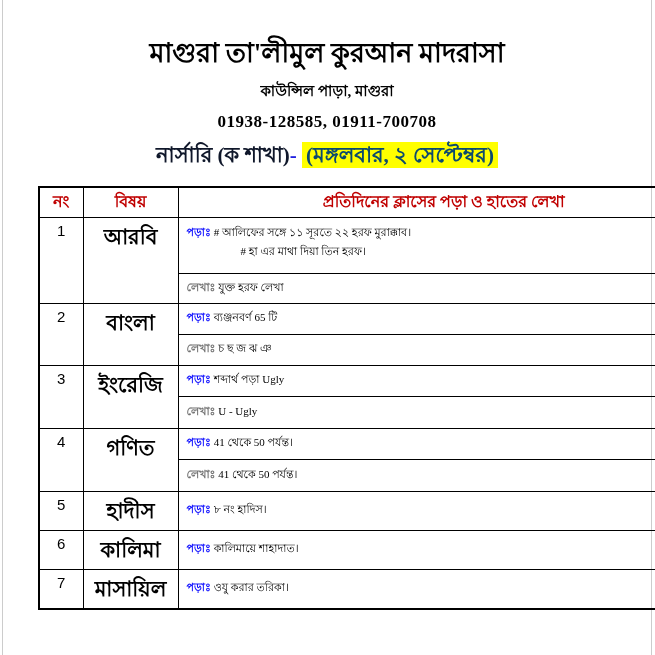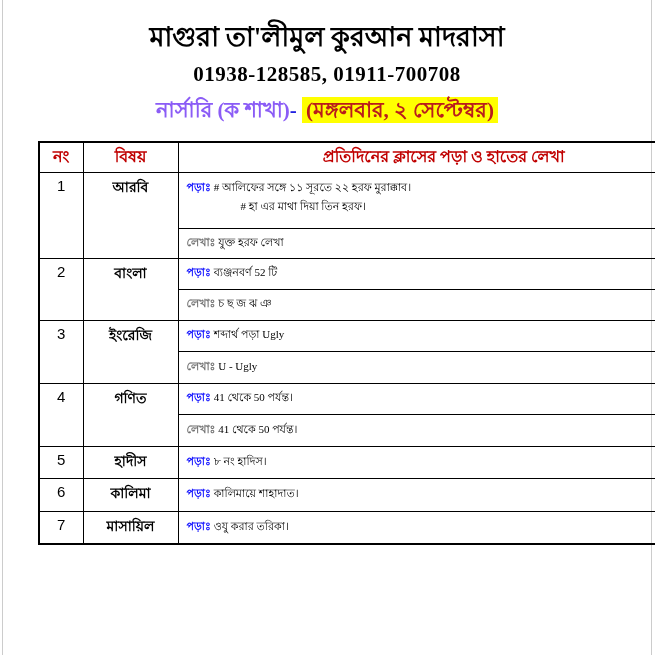--- a/index.html
+++ b/index.html
@@ -8,38 +8,38 @@
     width: 655px; height: 655px;
     font-family: "Liberation Serif", "DejaVu Serif", serif;
     position: relative; overflow: hidden;
   }
   .page {
     position: absolute; left: 2px; top: 0; width: 650px; height: 655px;
     background: #ffffff;
     border-left: 1px solid #cccccc;
     border-right: 1px solid #cccccc;
   }
-  .header { text-align: center; padding-top: 20px; font-family: Liberation Serif, serif; }
+  .header { text-align: center; padding-top: 36px; font-family: Liberation Serif, serif; }
   .title {
     font-size: 27px; font-weight: bold; color: #000000; line-height: 34px;
   }
   .address {
     font-size: 15px; font-weight: bold; color: #000000; margin-top: 9px;
   }
   .phones {
-    font-size: 21px; font-weight: bold; color: #000000; margin-top: 8px;
+    font-size: 17px; font-weight: bold; color: #000000; margin-top: 8px;
     letter-spacing: 0.5px;
   }
   .class-line {
     font-size: 21px; font-weight: bold; margin-top: 7px;
   }
-  .class-name { color: #8b5cf6; }
+  .class-name { color: #0f172a; }
   .class-sep { color: #2020e0; }
   .class-date {
-    background: #ffff00; color: #b91c1c; padding: 1px 4px;
+    background: #ffff00; color: #0c4a6e; padding: 1px 4px;
   }
   table.schedule {
     border-collapse: collapse; table-layout: fixed;
     margin-left: 35px; margin-top: 12px;
     width: 582px;
     border: 2px solid #000000;
   }
   table.schedule th, table.schedule td {
     border: 1px solid #000000;
   }
@@ -49,41 +49,42 @@
   table.schedule th {
     color: #c00000; font-weight: bold; font-size: 16px;
     height: 30px; vertical-align: middle; text-align: center;
   }
   td.no {
     text-align: center; vertical-align: top; padding-top: 4px;
     font-size: 15px; color: #000; font-family: "Liberation Sans", "DejaVu Sans", sans-serif;
   }
   td.subject {
     text-align: center; vertical-align: top; padding-top: 3px;
-    font-size: 14px; font-weight: bold; color: #000;
+    font-size: 21px; font-weight: bold; color: #000;
   }
   td.content {
     padding: 3px 8px; vertical-align: middle;
     font-size: 11px; color: #000;
   }
   .lbl-read  { color: #1414ff; font-weight: bold; }
   .lbl-write { color: #737373; font-weight: bold; }
   .line2 { display: block; margin-left: 54px; }
   tr.rh56 { height: 56px; } tr.rh30 { height: 30px; }
   tr.rh31 { height: 31px; } tr.rh32 { height: 32px; }
   tr.rh33 { height: 33px; }
   td.content.top { vertical-align: top; padding-top: 6px; }
 </style>
 </head>
 <body>
 
 <div class="page">
 
   <div class="header">
     <div class="title">মাগুরা তা'লীমুল কুরআন মাদরাসা</div>
+    <div class="address">কাউন্সিল পাড়া, মাগুরা</div>
     <div class="phones">01938-128585, 01911-700708</div>
     <div class="class-line">
       <span class="class-name">নার্সারি (ক শাখা)</span><span class="class-sep">- </span><span class="class-date">(মঙ্গলবার, ২ সেপ্টেম্বর)</span>
     </div>
   </div>
 
   <table class="schedule">
     <tbody>
         <tr class="rh30">
       <th class="h-no">নং</th>
@@ -105,21 +106,21 @@
         <span class="lbl-write">লেখাঃ</span>
         <span>যুক্ত হরফ লেখা</span>
       </td>
     </tr>
 
     <tr class="rh31">
       <td class="no" rowspan="2">2</td>
       <td class="subject" rowspan="2">বাংলা</td>
       <td class="content">
         <span class="lbl-read">পড়াঃ</span>
-        <span>ব্যঞ্জনবর্ণ 52 টি</span>
+        <span>ব্যঞ্জনবর্ণ 65 টি</span>
       </td>
     </tr>
     <tr class="rh31">
       <td class="content">
         <span class="lbl-write">লেখাঃ</span>
         <span>চ ছ জ ঝ ঞ</span>
       </td>
     </tr>
 
     <tr class="rh31">

